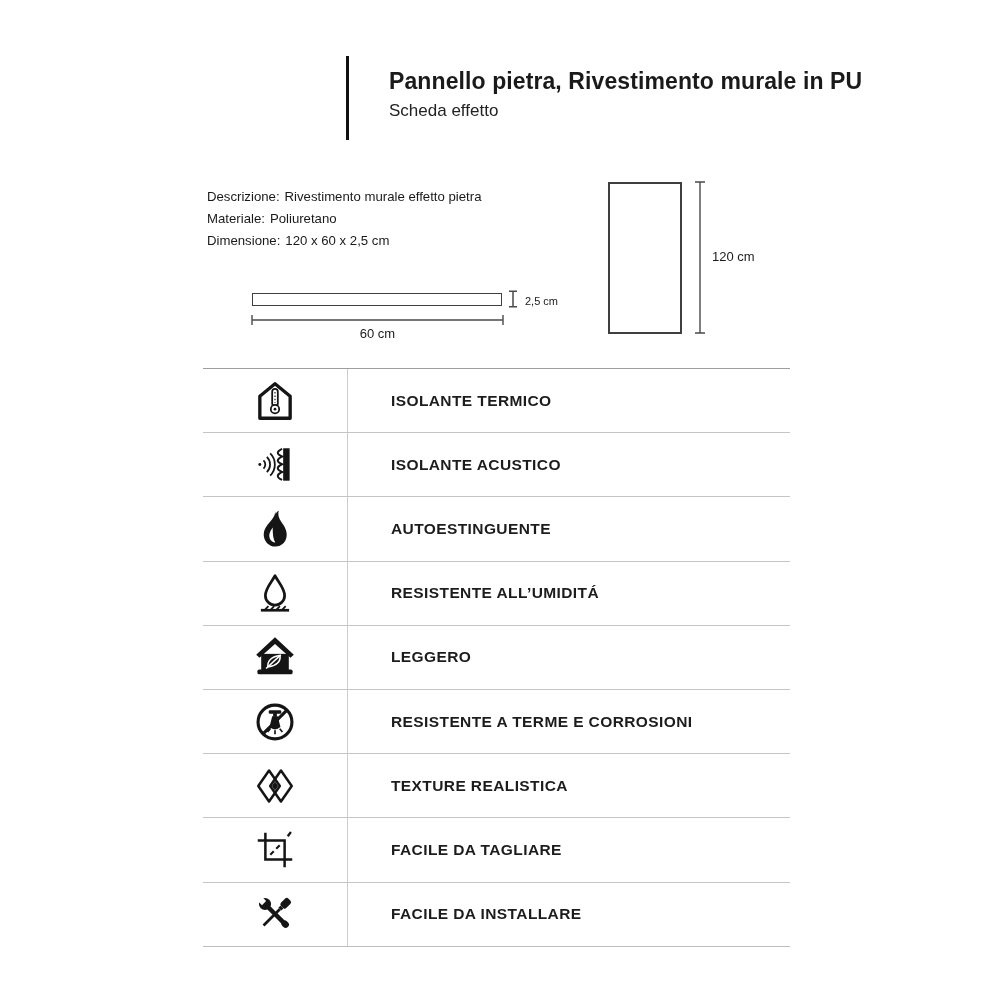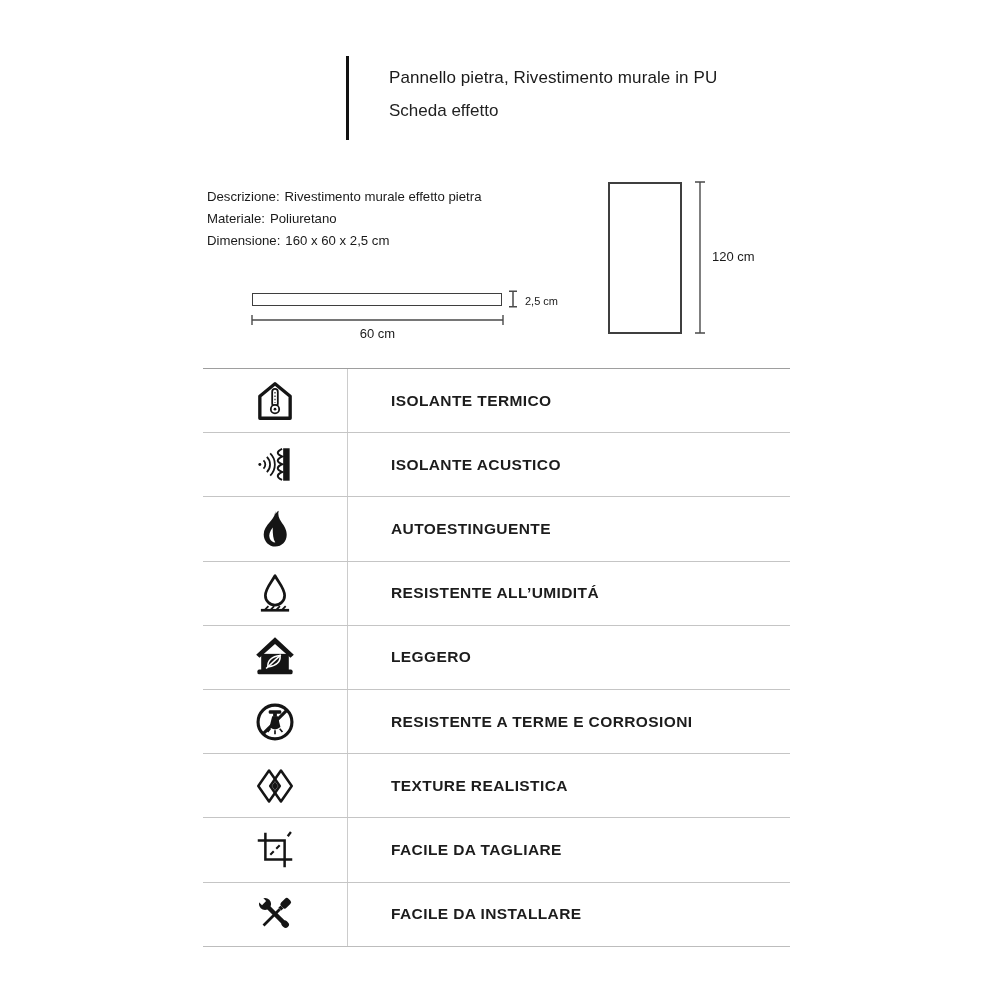--- a/index.html
+++ b/index.html
@@ -2,21 +2,21 @@
 <html><head>
 <meta charset="utf-8">
 <style>
   html,body{margin:0;padding:0;background:#fff;}
   .canvas{
     position:relative;width:1000px;height:1000px;background:#ffffff;
     font-family:"Liberation Sans",sans-serif;color:#1a1a1a;overflow:hidden;
   }
   
   .title-bar{position:absolute;left:346px;top:56px;width:3px;height:84px;background:#111;}
-  .page-title{position:absolute;left:389px;top:68px;font-size:17px;font-weight:400;letter-spacing:.1px;white-space:nowrap;}
+  .page-title{position:absolute;left:389px;top:68px;font-size:23px;font-weight:700;letter-spacing:.1px;white-space:nowrap;}
   .page-subtitle{position:absolute;left:389px;top:101px;font-size:17px;font-weight:400;color:#222;white-space:nowrap;}
   
   .specs{position:absolute;left:207px;top:186px;font-size:13.2px;line-height:22px;}
   .spec-row{white-space:nowrap;}
   .spec-label{font-weight:400;margin-right:5px;}
   
   .side-rect{position:absolute;left:252px;top:293px;width:248px;height:11px;border:1.6px solid #3f3f3f;background:#fff;}
   .thickness-marker{position:absolute;left:508px;top:290px;}
   .thickness-label{position:absolute;left:525px;top:293px;font-size:11px;line-height:16px;white-space:nowrap;}
   .width-dim{position:absolute;left:251px;top:314px;}
@@ -43,21 +43,21 @@
   <div class="page-subtitle">Scheda effetto</div>
 
   <div class="specs">
     <div class="spec-row">
       <span class="spec-label">Descrizione:</span><span class="spec-value">Rivestimento murale effetto pietra</span>
     </div>
     <div class="spec-row">
       <span class="spec-label">Materiale:</span><span class="spec-value">Poliuretano</span>
     </div>
     <div class="spec-row">
-      <span class="spec-label">Dimensione:</span><span class="spec-value">160 x 60 x 2,5 cm</span>
+      <span class="spec-label">Dimensione:</span><span class="spec-value">120 x 60 x 2,5 cm</span>
     </div>
   </div>
 
   <div class="side-rect"></div>
   <span class="thickness-marker icon-wrap">
     <svg width="10" height="18" viewBox="0 0 10 18">
         <path d="M1 1.2 H9 M5 1.2 V16.8 M1 16.8 H9" stroke="#4a4a4a" stroke-width="1.5" fill="none"></path>
       </svg>
   </span>
   <div class="thickness-label">2,5 cm</div>

